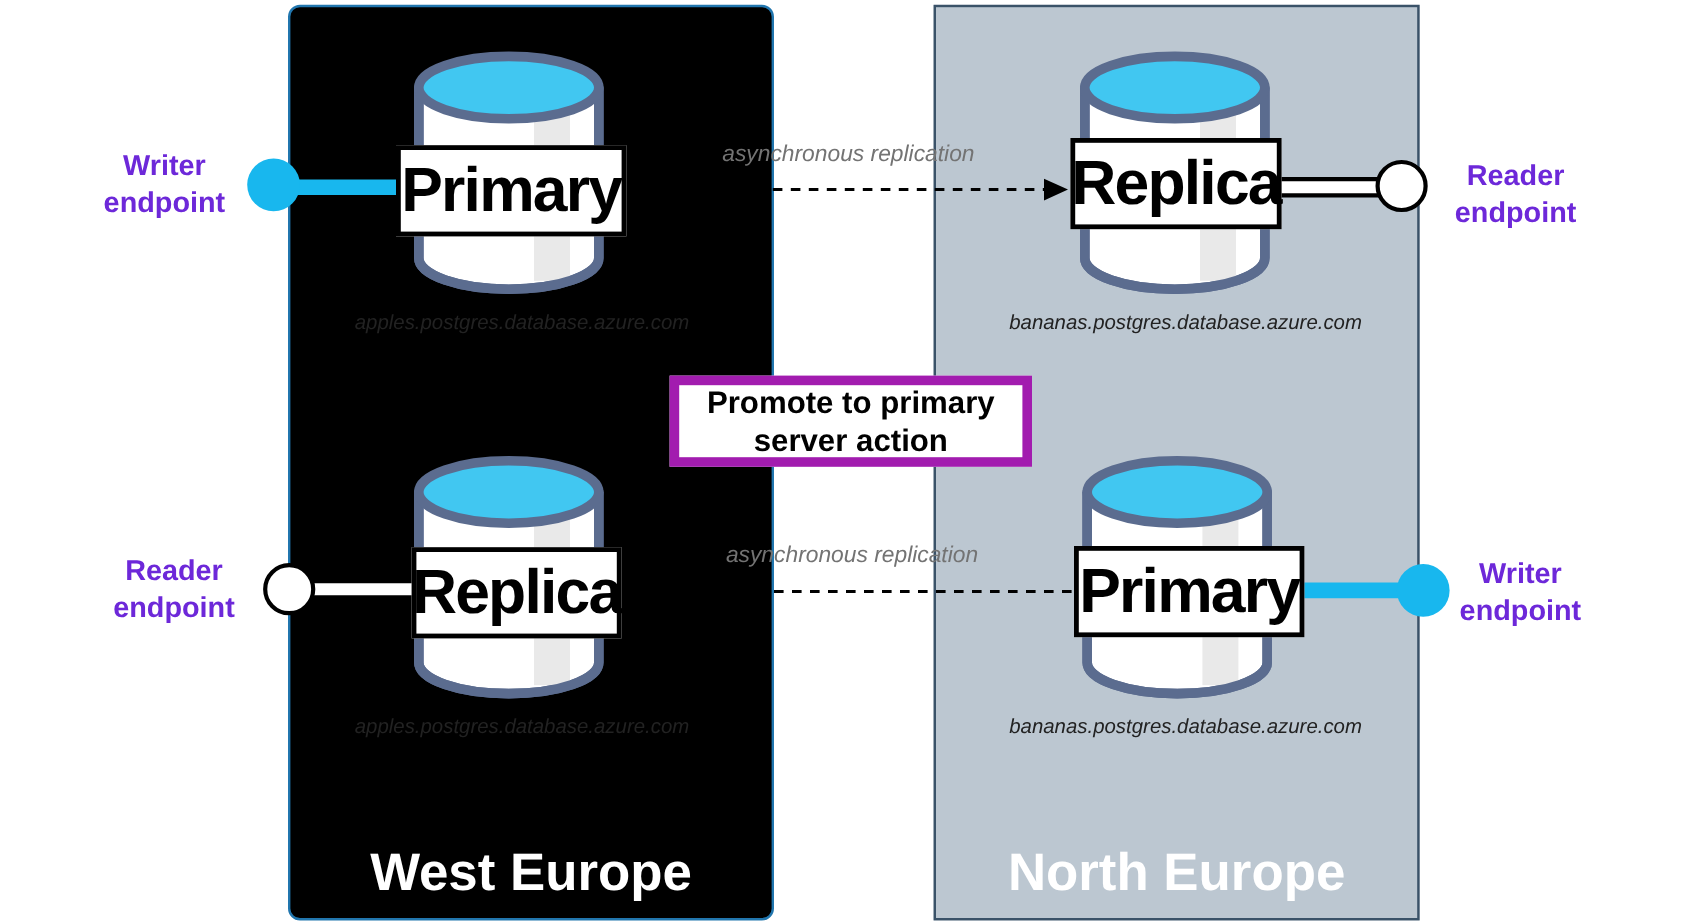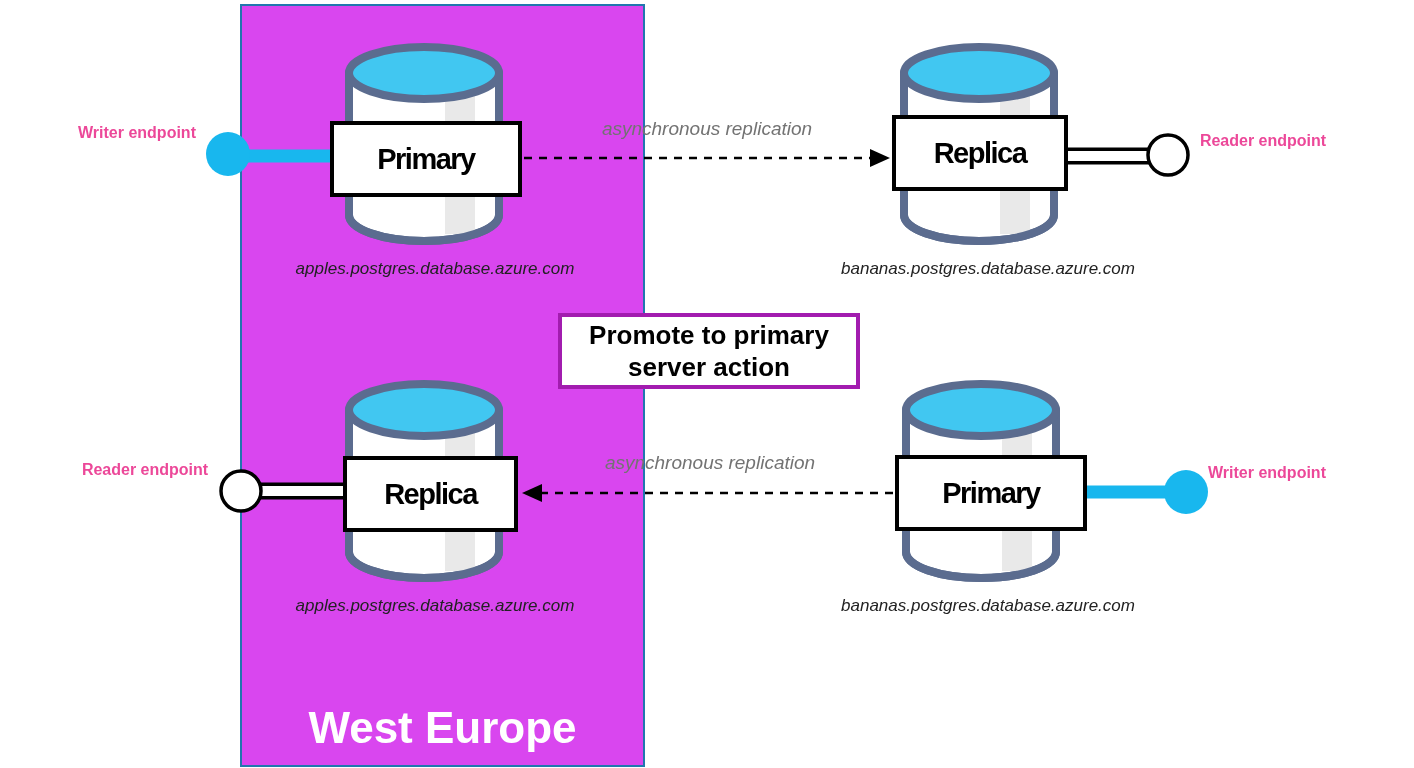--- a/index.html
+++ b/index.html
@@ -1,45 +1,45 @@
 <!DOCTYPE html>
 <html><head>
 <meta charset="utf-8">
 <style>
   html,body{margin:0;padding:0;background:#ffffff;}
   #stage{
     position:relative;width:1414px;height:768px;overflow:hidden;
     font-family:"Liberation Sans",sans-serif;background:#ffffff;
   }
   .region{position:absolute;top:4px;width:401px;height:759px;border:2px solid;}
-  #region-west{left:240px;background:#d946ef;border-color:#2176AE;}
+  #region-west{left:240px;background:#000000;border-color:#2176AE;border-radius:10px;}
   #region-north{left:778px;background:#BCC7D1;border-color:#3A5268;}
   .region-label{
     position:absolute;bottom:12px;left:0;width:100%;text-align:center;
     color:#ffffff;font-weight:bold;font-size:44px;letter-spacing:0px;
   }
   #overlay{position:absolute;left:0;top:0;width:1414px;height:768px;}
   .node-box{
     position:absolute;background:#ffffff;border:4px solid #000000;
     box-sizing:border-box;display:flex;align-items:center;justify-content:center;
-    font-weight:bold;font-size:29px;letter-spacing:-1.5px;color:#000000;white-space:nowrap;
+    font-weight:bold;font-size:52px;letter-spacing:-1.5px;color:#000000;white-space:nowrap;
   }
   #box-primary-west{left:330px;top:121px;width:192px;height:76px;}
   #box-replica-north{left:892px;top:115px;width:176px;height:76px;}
   #box-replica-west{left:343px;top:456px;width:175px;height:76px;}
   #box-primary-north{left:895px;top:455px;width:192px;height:76px;}
   #box-promote{
     position:absolute;left:558px;top:313px;width:302px;height:76px;
-    background:#ffffff;border:4px solid #a21caf;box-sizing:border-box;
+    background:#ffffff;border:8px solid #a21caf;box-sizing:border-box;
     display:flex;align-items:center;justify-content:center;text-align:center;
     font-weight:bold;font-size:26px;line-height:1.25;color:#000000;
   }
   .endpoint-label{
     position:absolute;width:140px;text-align:center;font-weight:bold;
-    font-size:16px;line-height:1.3;color:#ec4899;
+    font-size:24px;line-height:1.3;color:#6d28d9;
   }
   #lbl-writer-top{left:67px;top:123px;}
   #lbl-reader-top{left:1193px;top:131px;}
   #lbl-reader-bottom{left:75px;top:460px;}
   #lbl-writer-bottom{left:1197px;top:463px;}
   .hostname{
     position:absolute;width:320px;text-align:center;font-size:17px;color:#222222;font-style:italic;
   }
   #host-west-top{left:275px;top:259px;}
   #host-north-top{left:828px;top:259px;}
@@ -52,20 +52,23 @@
   #async-top{left:557px;top:118px;}
   #async-bottom{left:560px;top:452px;}
 </style>
 </head>
 <body>
 
 <div id="stage">
 
   <div class="region" id="region-west">
     <div class="region-label">West Europe</div>
+  </div>
+  <div class="region" id="region-north">
+    <div class="region-label">North Europe</div>
   </div>
 
   <svg id="overlay" viewBox="0 0 1414 768" xmlns="http://www.w3.org/2000/svg">
     <defs>
       <g id="cyl">
         <path d="M 4 30 L 4 172 A 75 26 0 0 0 154 172 L 154 30 Z" fill="#FFFFFF" stroke="#5B6C8F" stroke-width="8" stroke-linejoin="round"></path>
         <rect x="100" y="34" width="30" height="157" fill="#E9E9E9"></rect>
         <path d="M 4 30 L 4 172 A 75 26 0 0 0 154 172 L 154 30" fill="none" stroke="#5B6C8F" stroke-width="8"></path>
         <ellipse cx="79" cy="30" rx="75" ry="26" fill="#41C7F1" stroke="#5B6C8F" stroke-width="8"></ellipse>
       </g>

